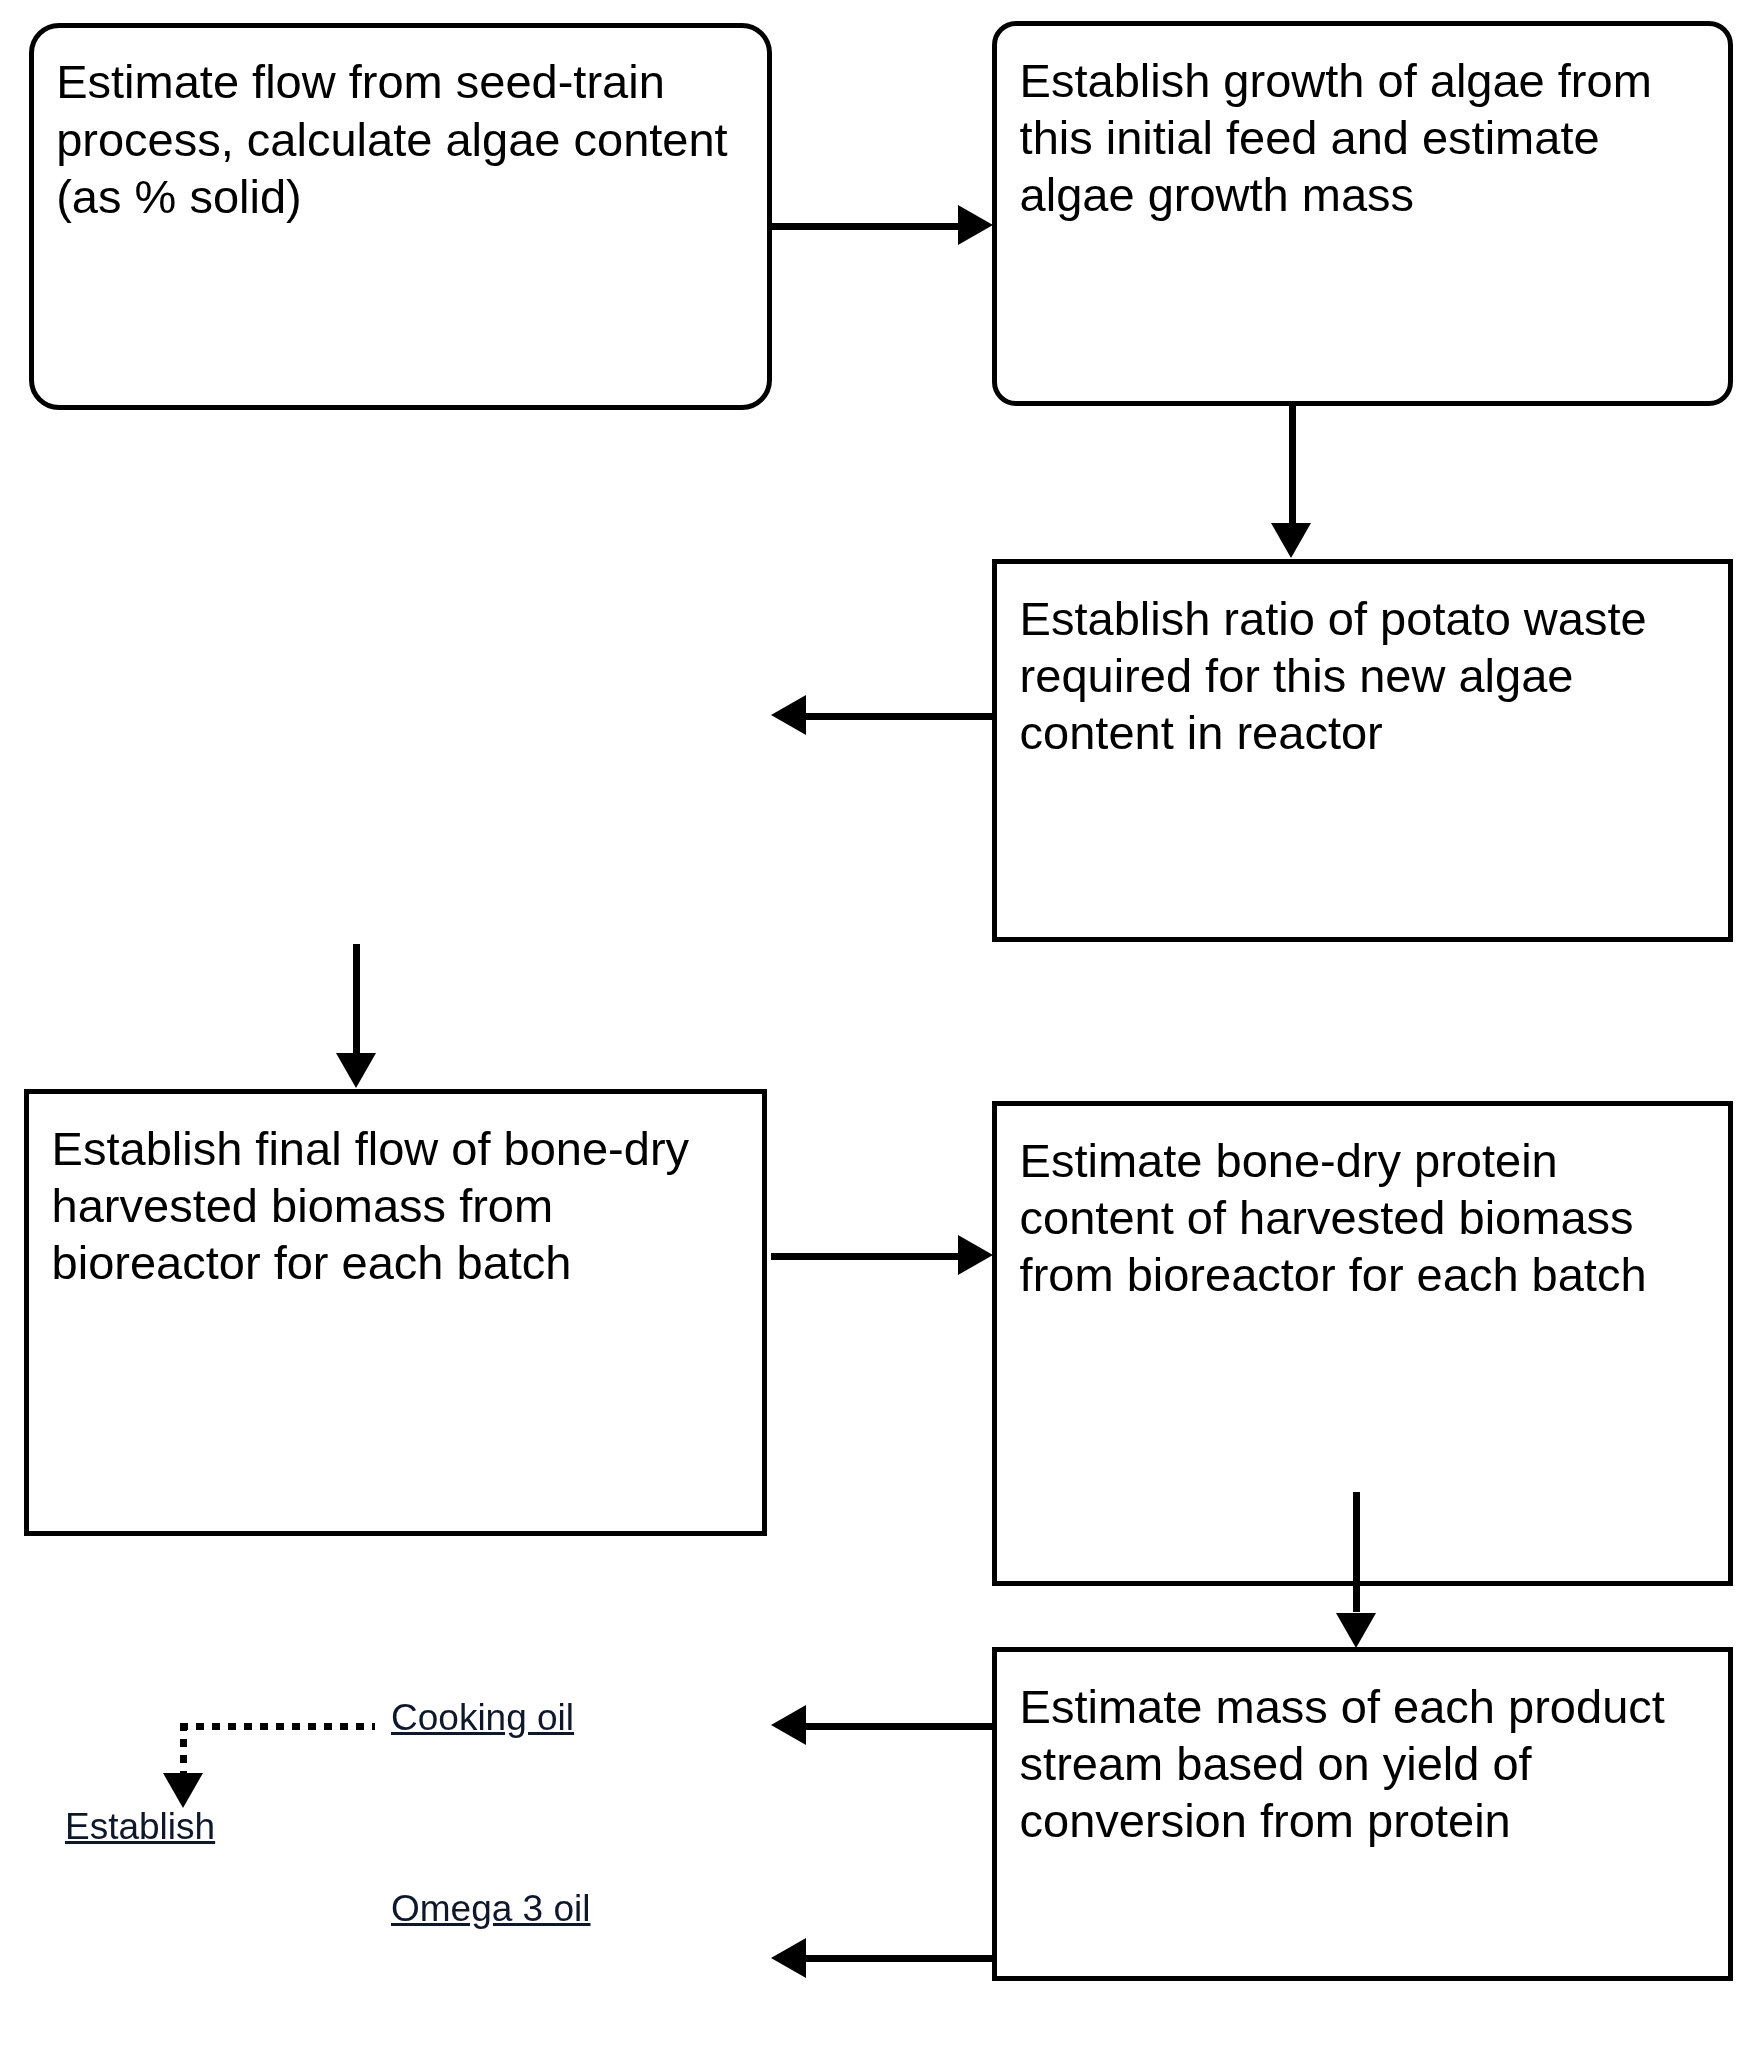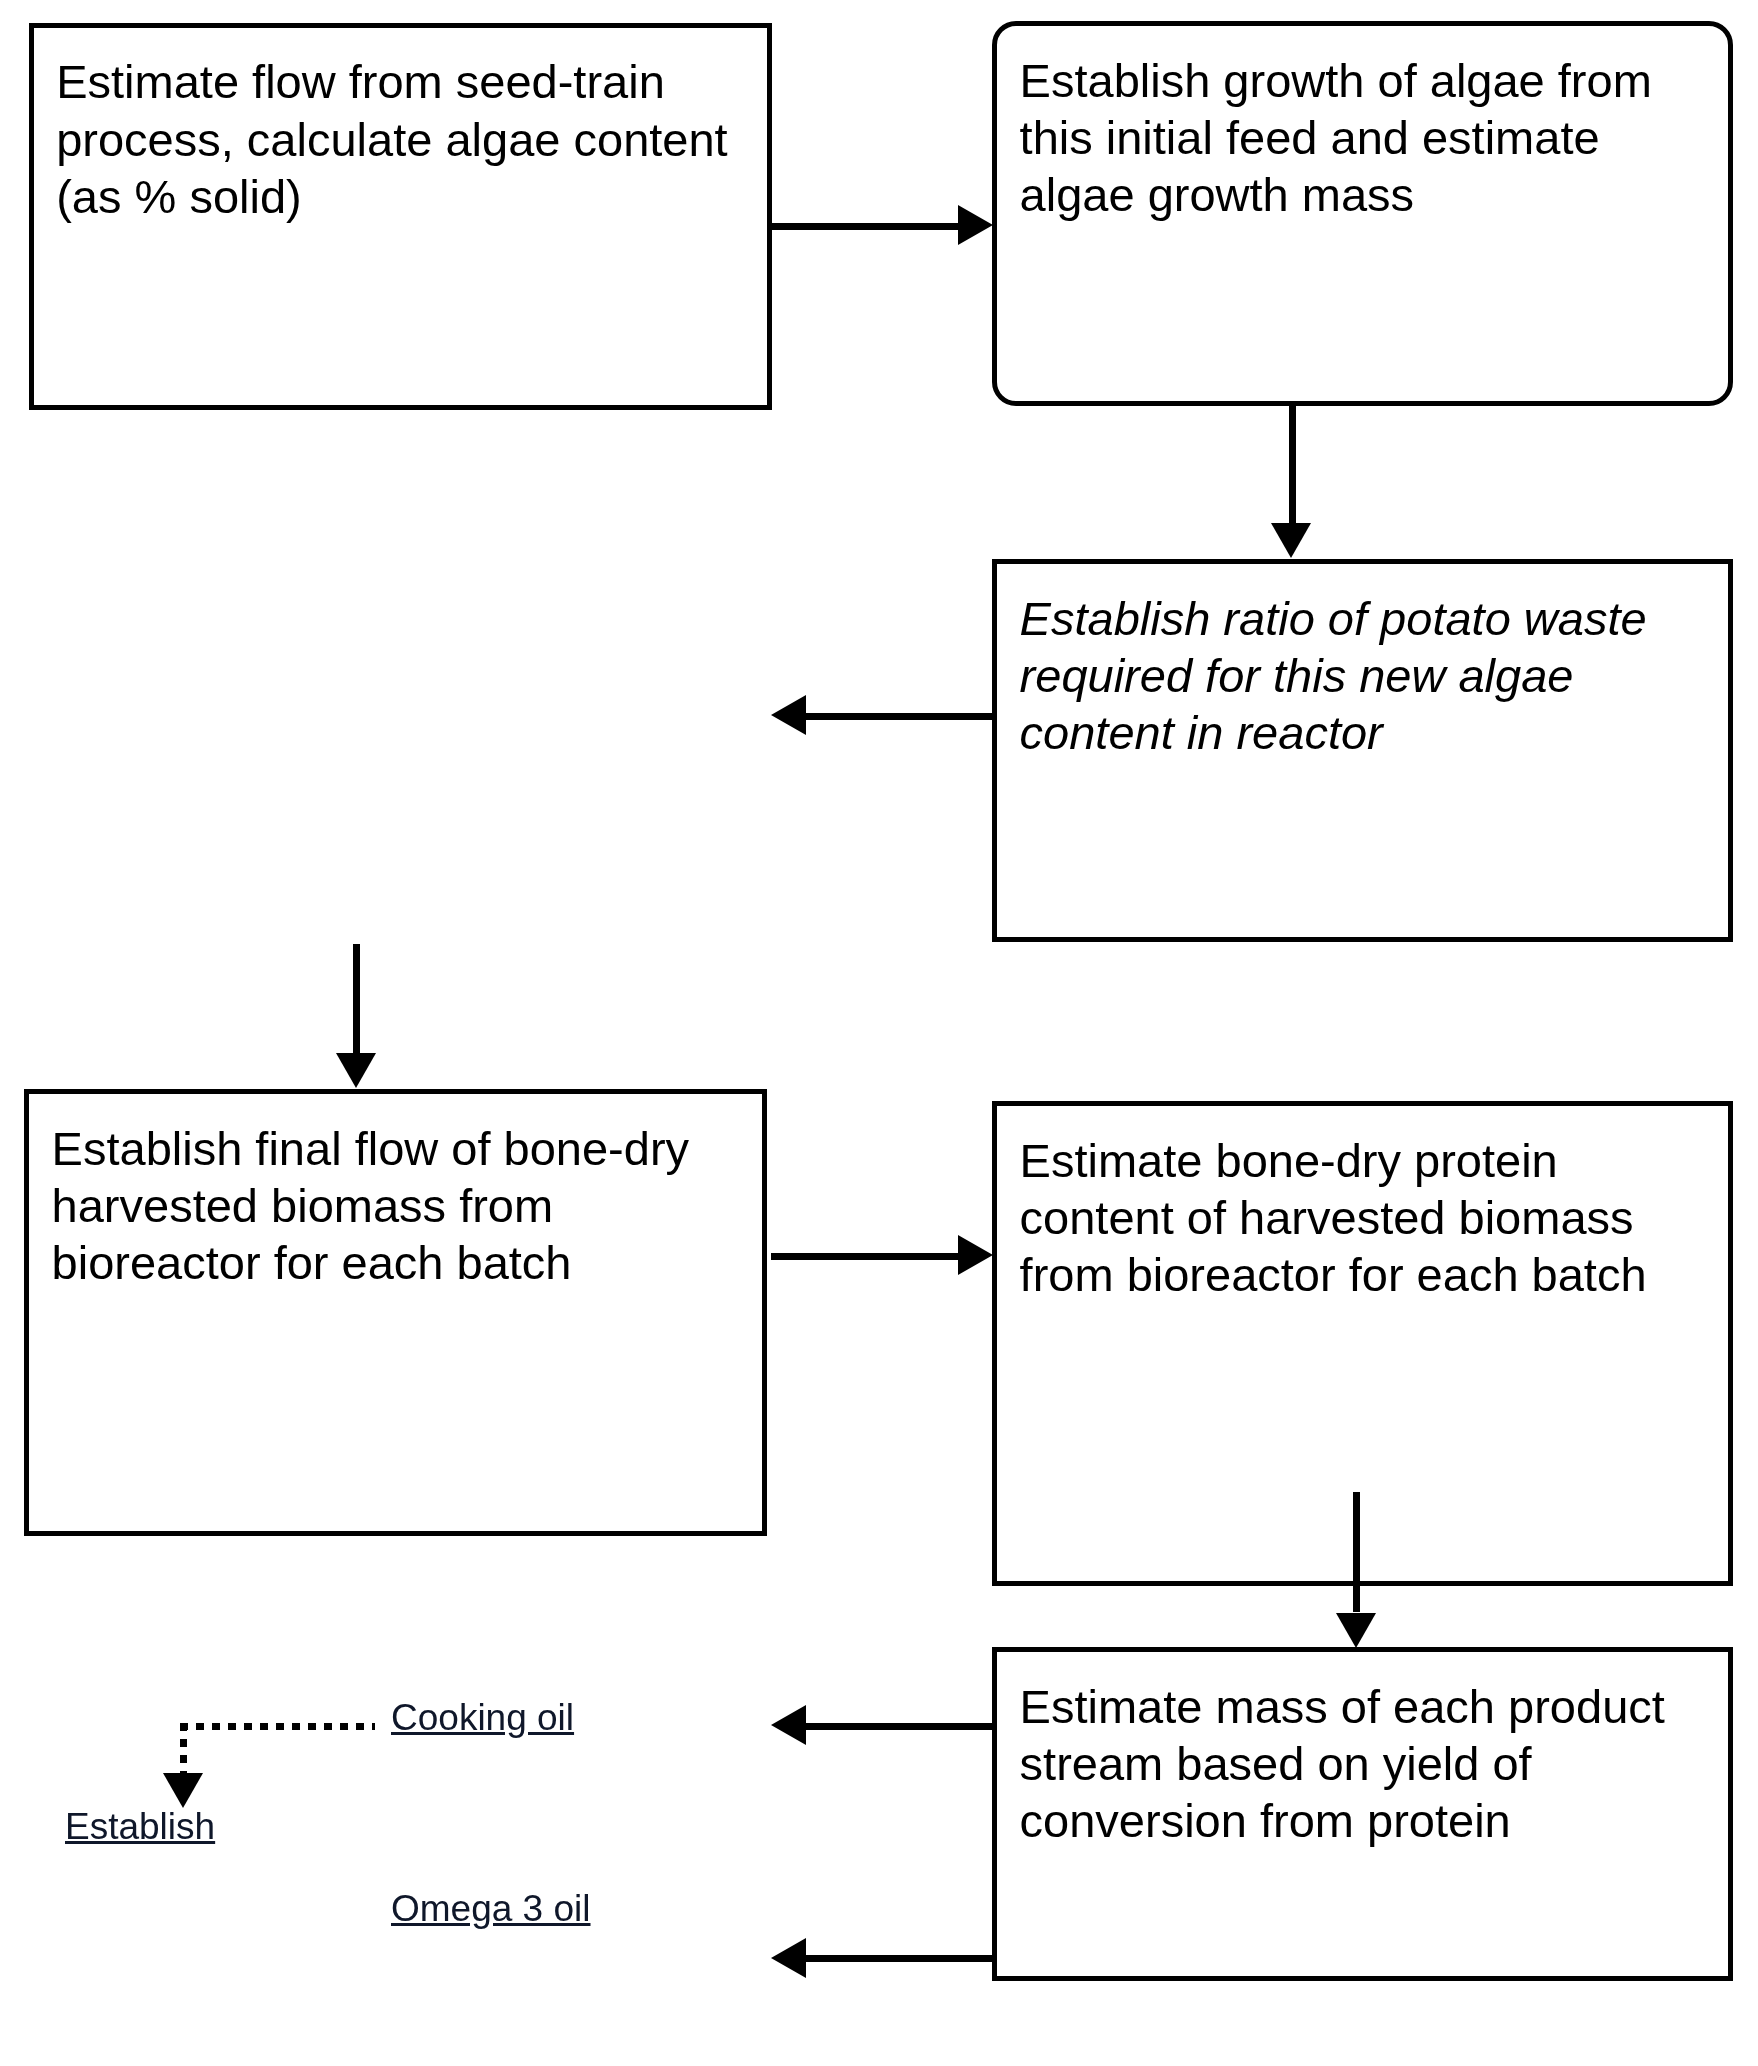--- a/index.html
+++ b/index.html
@@ -82,30 +82,30 @@
     background-image: linear-gradient(to bottom, #000 0 8.3px, transparent 8.3px 16px);
     background-size: 6.8px 16px;
     background-repeat: repeat-y;
   }
 </style>
 </head>
 <body>
 
 <div id="canvas">
 
-  <div class="node" style="left:28.6px; top:22.6px; width:743px; height:387px;">
+  <div class="node" style="left:28.6px; top:22.6px; width:743px; height:387px;border-radius:30px;">
     <span>Estimate flow from seed-train process, calculate algae content (as % solid)</span>
   </div>
 
   <div class="node" style="left:992px; top:21px; width:741px; height:385px;border-radius:24px;">
     <span>Establish growth of algae from this initial feed and estimate algae growth mass</span>
   </div>
 
 
-  <div class="node" style="left:992px; top:559px; width:741px; height:383px;font-style:italic;">
+  <div class="node" style="left:992px; top:559px; width:741px; height:383px;">
     <span>Establish ratio of potato waste required for this new algae content in reactor</span>
   </div>
 
   <div class="node" style="left:24px; top:1089px; width:743px; height:447px;">
     <span>Establish final flow of bone-dry harvested biomass from bioreactor for each batch</span>
   </div>
 
   <div class="node" style="left:992px; top:1101px; width:741px; height:485px;">
     <span>Estimate bone-dry protein content of harvested biomass from bioreactor for each batch</span>
   </div>

